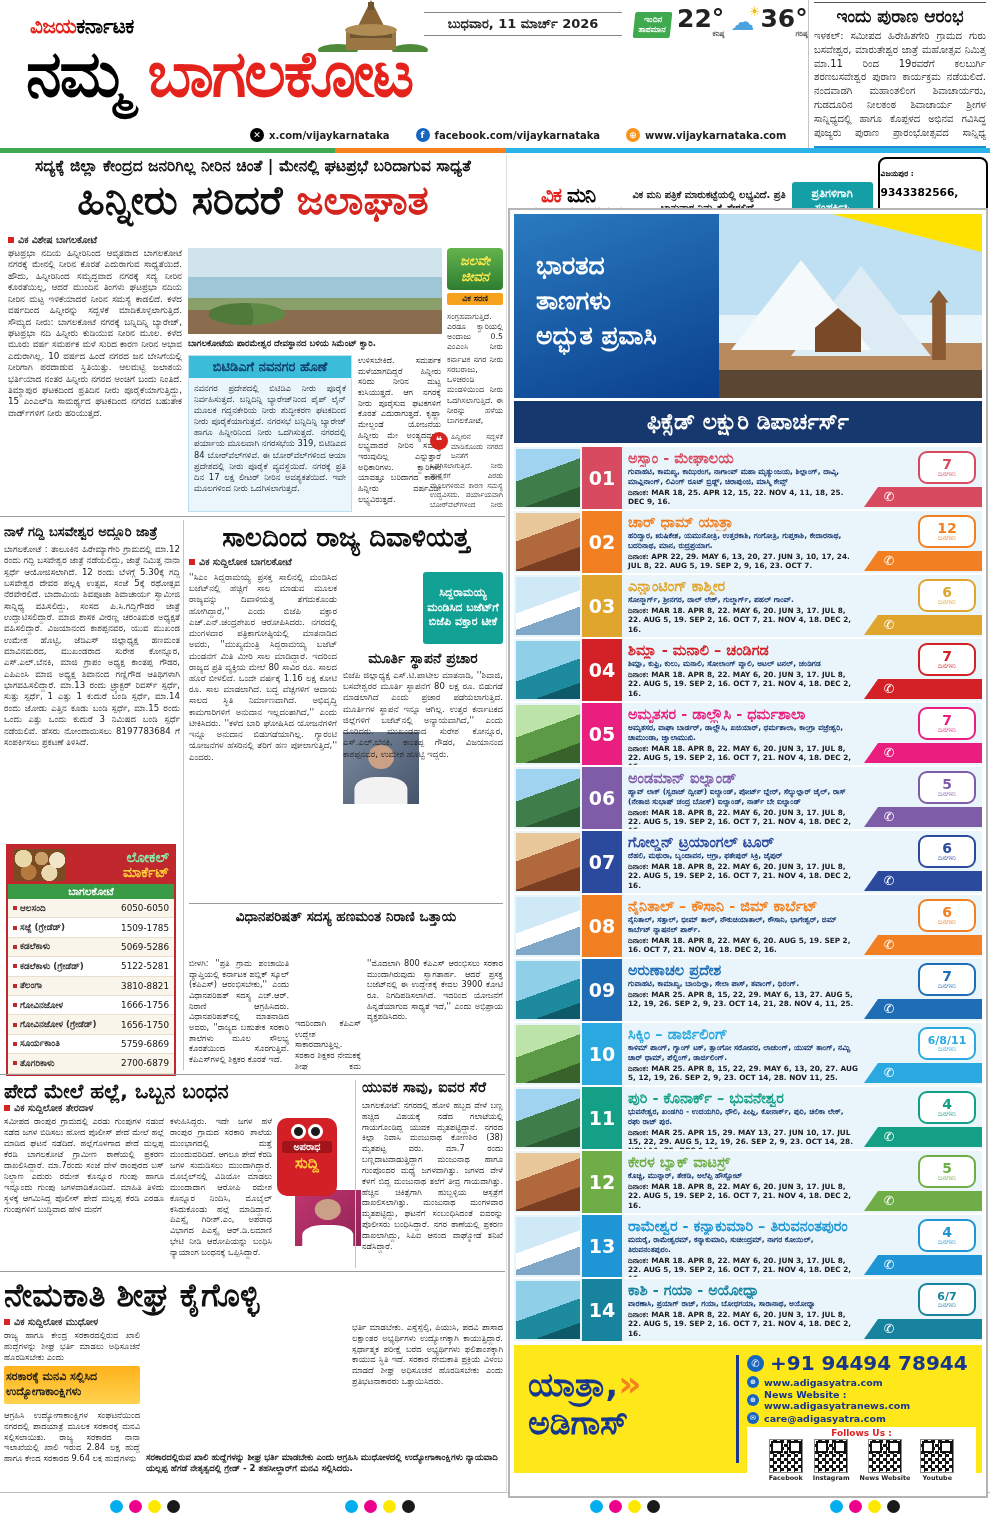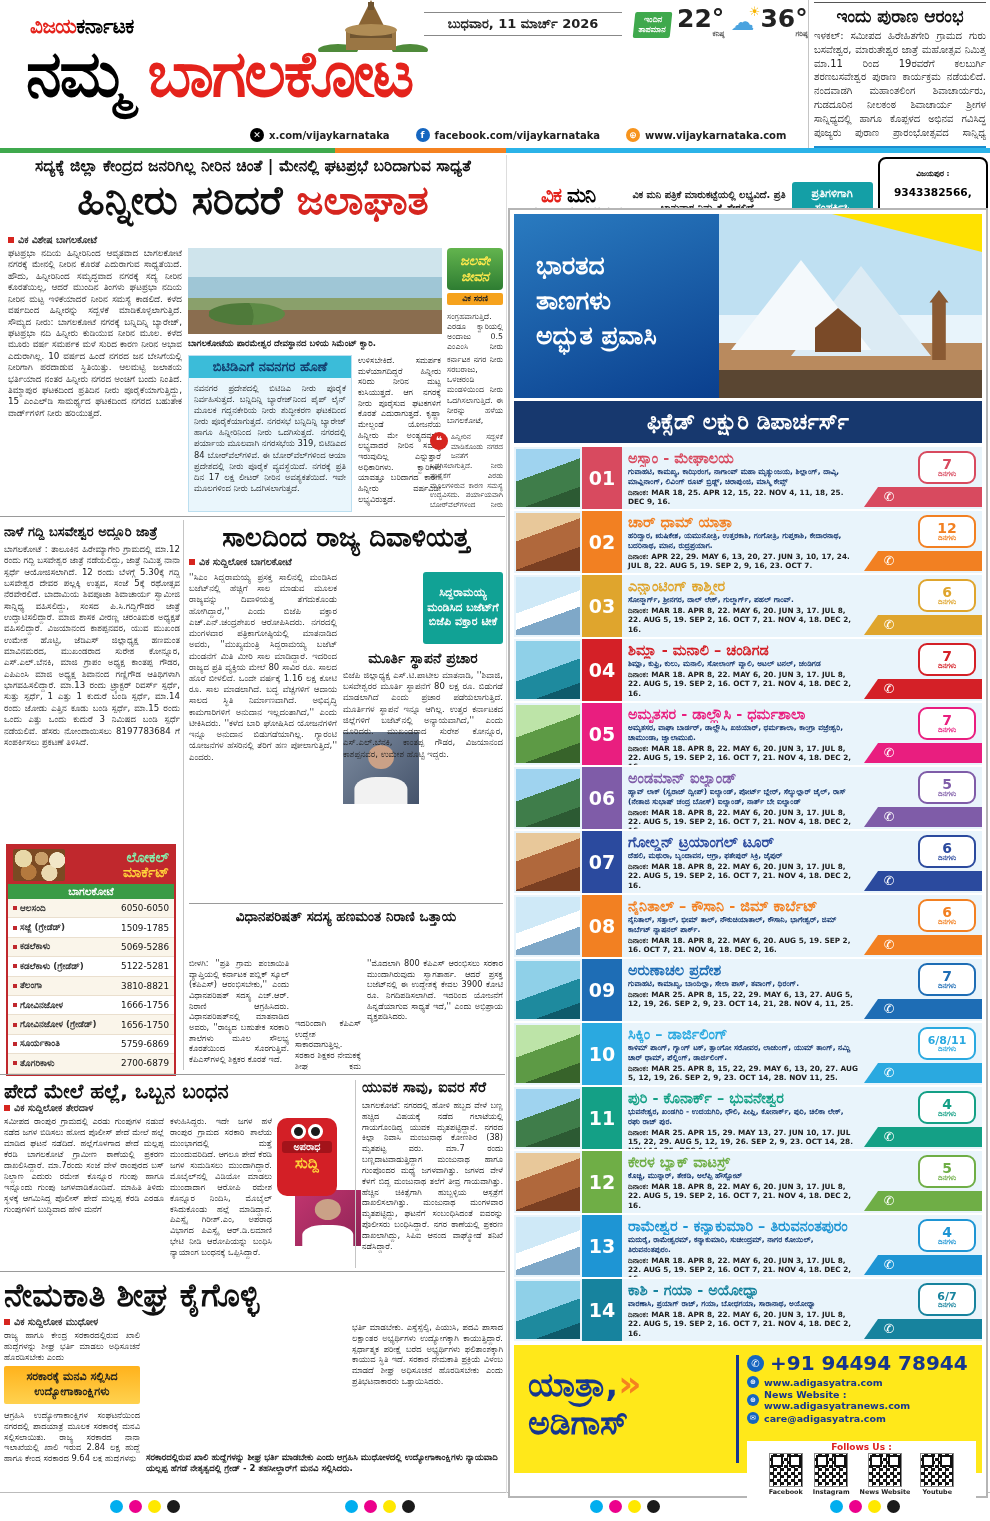--- a/index.html
+++ b/index.html
@@ -94,30 +94,30 @@
   
   .crime-head{font-size:20px;font-weight:bold;color:#111;white-space:nowrap}
   .crime-badge{background:#d31f26;border-radius:10px;text-align:center;padding:6px 2px 4px;color:#fff}
   .cuffs{display:flex;justify-content:center;gap:2px;margin-bottom:2px}
   .cuffs i{width:15px;height:15px;border:3px solid #fff;border-radius:50%;display:inline-block;background:#1a1a1a}
   .crime-badge .a{display:block;font-size:9.5px;font-weight:bold;color:#fff;background:#a3131a;border-radius:3px;margin:1px 3px}
   .crime-badge .b{display:block;font-size:15px;font-weight:bold;color:#ffd23a}
   .youth-head{font-size:14.5px;font-weight:bold;color:#111;white-space:nowrap}
   
   .rec-head{font-size:32px;font-weight:bold;color:#111;white-space:nowrap}
-  .ybox{background:linear-gradient(#ffb21c,#ffd24f);font-size:11px;font-weight:bold;text-align:center;padding:4px 2px;line-height:1.35;border-radius:2px;color:#1a1a1a}
+  .ybox{background:linear-gradient(#ffb21c,#ffd24f);font-size:11px;font-weight:bold;text-align:left;padding:4px 2px;line-height:1.35;border-radius:2px;color:#1a1a1a}
   
   .vkm{left:510px;top:157px;width:478px;display:flex;gap:5px;align-items:center}
   .vkm-logo{width:118px;text-align:center}
   .vkm-logo .big{font-size:20px;font-weight:bold;letter-spacing:-1px}
   .vkm-logo .big .r{color:#e4231c}
   .vkm-logo .tag{font-size:5.6px;color:#333;font-weight:bold}
   .vkm-text{width:158px;font-size:9.8px;font-weight:bold;text-align:center;line-height:1.35;color:#222}
   .vkm-box{width:82px;background:#149fa6;color:#fff;font-size:11px;font-weight:bold;text-align:center;border-radius:3px;padding:5px 2px;line-height:1.3}
-  .vkm-phone{width:112px;border:2px solid #000;border-radius:8px;text-align:center;padding:2px 1px;line-height:1.25}
+  .vkm-phone{width:112px;border:2px solid #000;border-radius:8px;padding:2px 1px;line-height:1.25}
   .vkm-phone .a{font-size:7.4px;font-weight:bold}
   .vkm-phone .b{font-size:10.6px;font-weight:bold}
   .vkm-phone .c{font-size:8.4px;font-weight:bold}
   .adframe{left:508px;top:208px;width:480px;height:1290px;border:2px solid #b5b5b5;background:#fff;padding:4px}
   .hero{height:184px;position:relative;overflow:hidden}
   .hero-blue{position:absolute;left:0;top:0;width:205px;height:100%;background:linear-gradient(160deg,#2a7bc0,#0a3f8e);padding:34px 0 0 22px}
   .hero-blue .ln{color:#fff;font-size:25px;font-weight:bold;line-height:1.4;white-space:nowrap}
   .hero-art{position:absolute;left:205px;right:0;top:0;bottom:0;background:linear-gradient(#bfe0f2 0 55%,#e8f4fb 55% 70%,#b98a5e 70% 85%,#5a4632 85%)}
   .hero-art .mtn{position:absolute;left:12px;bottom:48px;width:0;height:0;border-left:70px solid transparent;border-right:70px solid transparent;border-bottom:90px solid #f4f9fc;filter:drop-shadow(60px 6px 0 #dcebf4)}
   .hero-art .tmpl{position:absolute;right:26px;bottom:38px;width:34px;height:70px;background:#8a5a33;clip-path:polygon(50% 0,78% 18%,70% 18%,70% 100%,30% 100%,30% 18%,22% 18%)}
@@ -134,34 +134,34 @@
   .thumb.v4{background:linear-gradient(160deg,#bde4a8 0 40%,#5d9a45 40% 75%,#37632a 75%)}
   .numbox{width:40px;flex:none;background:var(--c);color:#fff;font-size:19px;font-weight:bold;display:flex;align-items:center;justify-content:center}
   .tinfo{flex:1;padding:3px 6px 2px;overflow:hidden}
   .ttitle{font-size:14.5px;font-weight:bold;color:var(--c);white-space:nowrap;overflow:hidden}
   .tplaces{font-size:7.5px;font-weight:bold;color:#17386e;line-height:1.3;max-height:20px;overflow:hidden}
   .tdates{font-size:7.3px;font-weight:bold;color:#222;line-height:1.3;margin-top:1px}
   .tright{width:118px;flex:none;position:relative}
   .days{position:absolute;top:4px;right:6px;width:58px;height:33px;border:2px solid var(--c);border-radius:9px;background:#fff;
     display:flex;flex-direction:column;align-items:center;justify-content:center;line-height:1}
   .days .dnum{font-size:14px;font-weight:bold;color:var(--c)}
-  .days .dlbl{font-size:7px;font-weight:bold;color:var(--c)}
+  .days .dlbl{font-size:7px;font-weight:normal;color:var(--c)}
   .phone{position:absolute;bottom:2px;right:0;height:20px;line-height:20px;padding: 0 6px 0 20px;background:var(--c);
     color:#fff;font-size:12.5px;font-weight:bold;clip-path:polygon(14px 0,100% 0,100% 100%,0 100%);letter-spacing:.3px}
   .adfoot{margin-top:4px;height:128px;background:#ffe81a;display:flex;padding:6px}
   .adf-brand{width:208px;padding-top:12px;padding-left:8px}
   .adf-brand .b1{font-size:33px;font-weight:bold;color:#16368f;line-height:1.15;white-space:nowrap}
   .adf-brand .chev{color:#f5821f;font-size:36px;font-weight:bold}
   .adf-div{width:3px;background:#16368f;margin:4px 8px}
   .adf-right{flex:1;min-width:0}
   .adf-phone{display:flex;align-items:center;gap:6px;font-size:20px;font-weight:bold;color:#16368f}
   .cir{width:17px;height:17px;border-radius:50%;background:#1665c0;color:#fff;font-size:10px;line-height:17px;text-align:center;flex:none}
   .adf-line{display:flex;align-items:center;gap:5px;font-size:9.5px;font-weight:bold;color:#16368f;margin-top:1px}
   .adf-line .cir{width:12px;height:12px;font-size:7px;line-height:12px}
-  .follow{background:#fff;margin-top:17px;padding:1px 4px 3px;text-align:center}
+  .follow{background:#fff;margin-top:3px;padding:1px 4px 3px;text-align:center}
   .follow .fl{font-size:9px;font-weight:bold;color:#d22}
   #qr-row{display:flex;justify-content:center;gap:10px;margin-top:1px}
   .qr-item{text-align:center}
   .qr{width:34px;height:34px;margin:0 auto;border:1px solid #888;background:repeating-conic-gradient(#151515 0% 25%,#fff 0% 50%) 0 0/7px 7px;position:relative}
   .qr::before,.qr::after{content:"";position:absolute;width:8px;height:8px;border:2px solid #111;background:#fff;top:1px}
   .qr::before{left:1px}.qr::after{right:1px}
   .qr-item .ql{font-size:6.4px;font-weight:bold;color:#222;margin-top:1px}
   
   .marks-cluster{position:absolute;top:1500px;display:flex;gap:6px}
   .dot{width:13px;height:13px;border-radius:50%}

